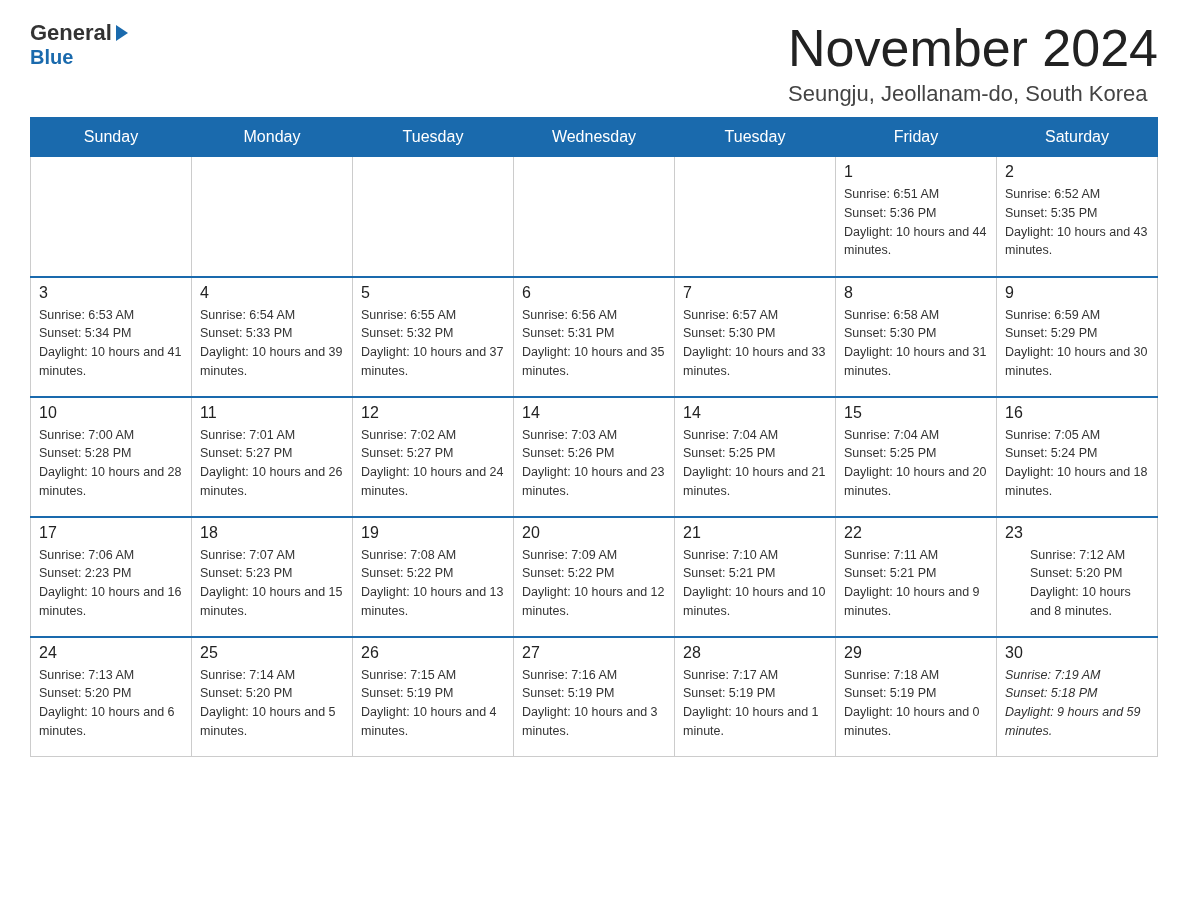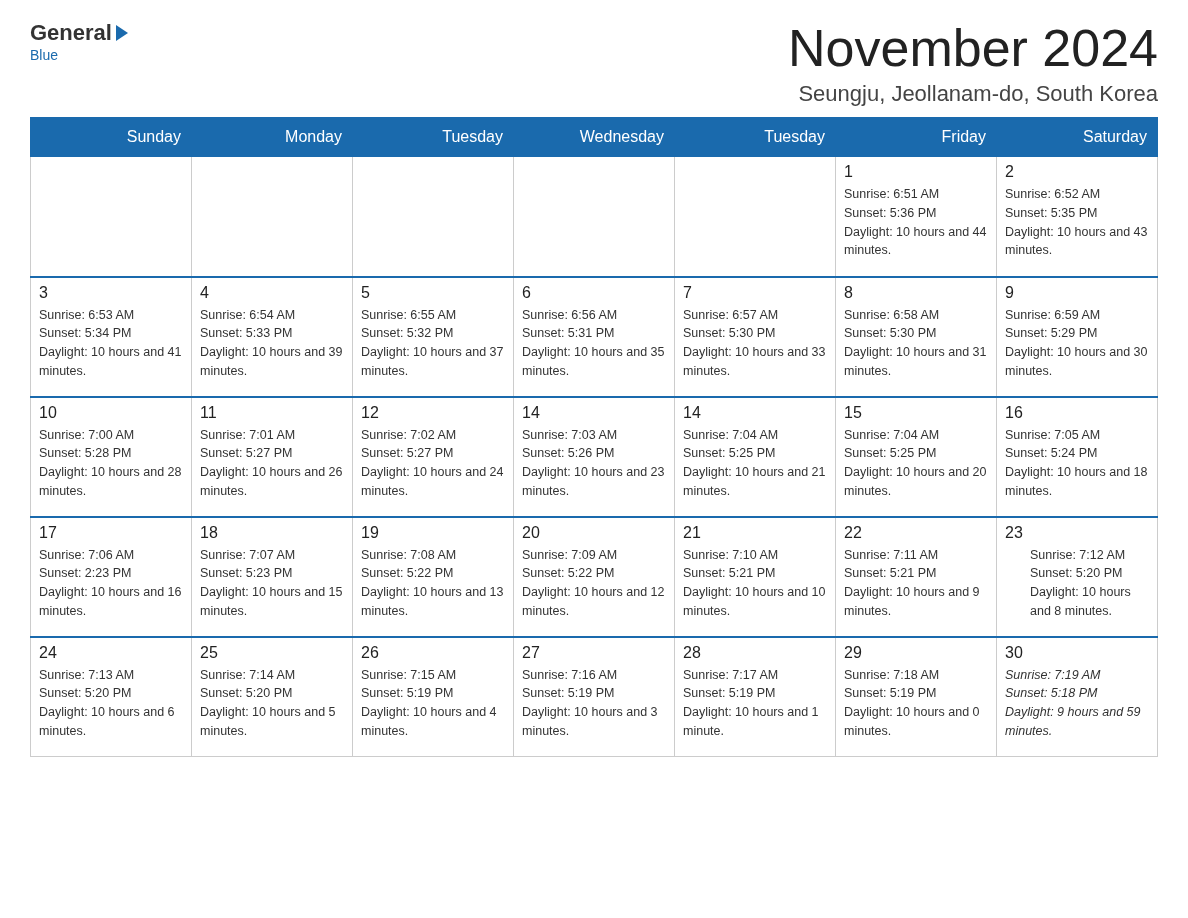--- a/index.html
+++ b/index.html
@@ -33,22 +33,22 @@
     .logo-arrow {
       display: inline-block;
       width: 0;
       height: 0;
       border-left: 12px solid #1a6aad;
       border-top: 8px solid transparent;
       border-bottom: 8px solid transparent;
       margin-left: 2px;
       vertical-align: middle;
     }
-    .logo-blue { color: #1a6aad; font-size: 14px; font-weight: normal; }
-    .title-section { text-align: right; }
+    .logo-blue { color: #1a6aad; font-size: 20px; font-weight: bold; }
+    .title-section { }
     .month-title {
       font-size: 52px;
       font-weight: normal;
       color: #222;
       line-height: 1.1;
     }
     .location-title {
       font-size: 22px;
       color: #444;
       margin-top: 4px;
@@ -59,21 +59,21 @@
       margin-top: 10px;
     }
     thead tr {
       background-color: #1a6aad;
     }
     thead th {
       color: #fff;
       font-size: 16px;
       font-weight: normal;
       padding: 10px 10px;
-      text-align: right;
+      text-align: center;
       border: 1px solid #1a6aad;
     }
     tbody td {
       border: 1px solid #ccc;
       vertical-align: top;
       padding: 6px 8px;
       min-height: 100px;
       height: 120px;
       width: 14.28%;
     }

